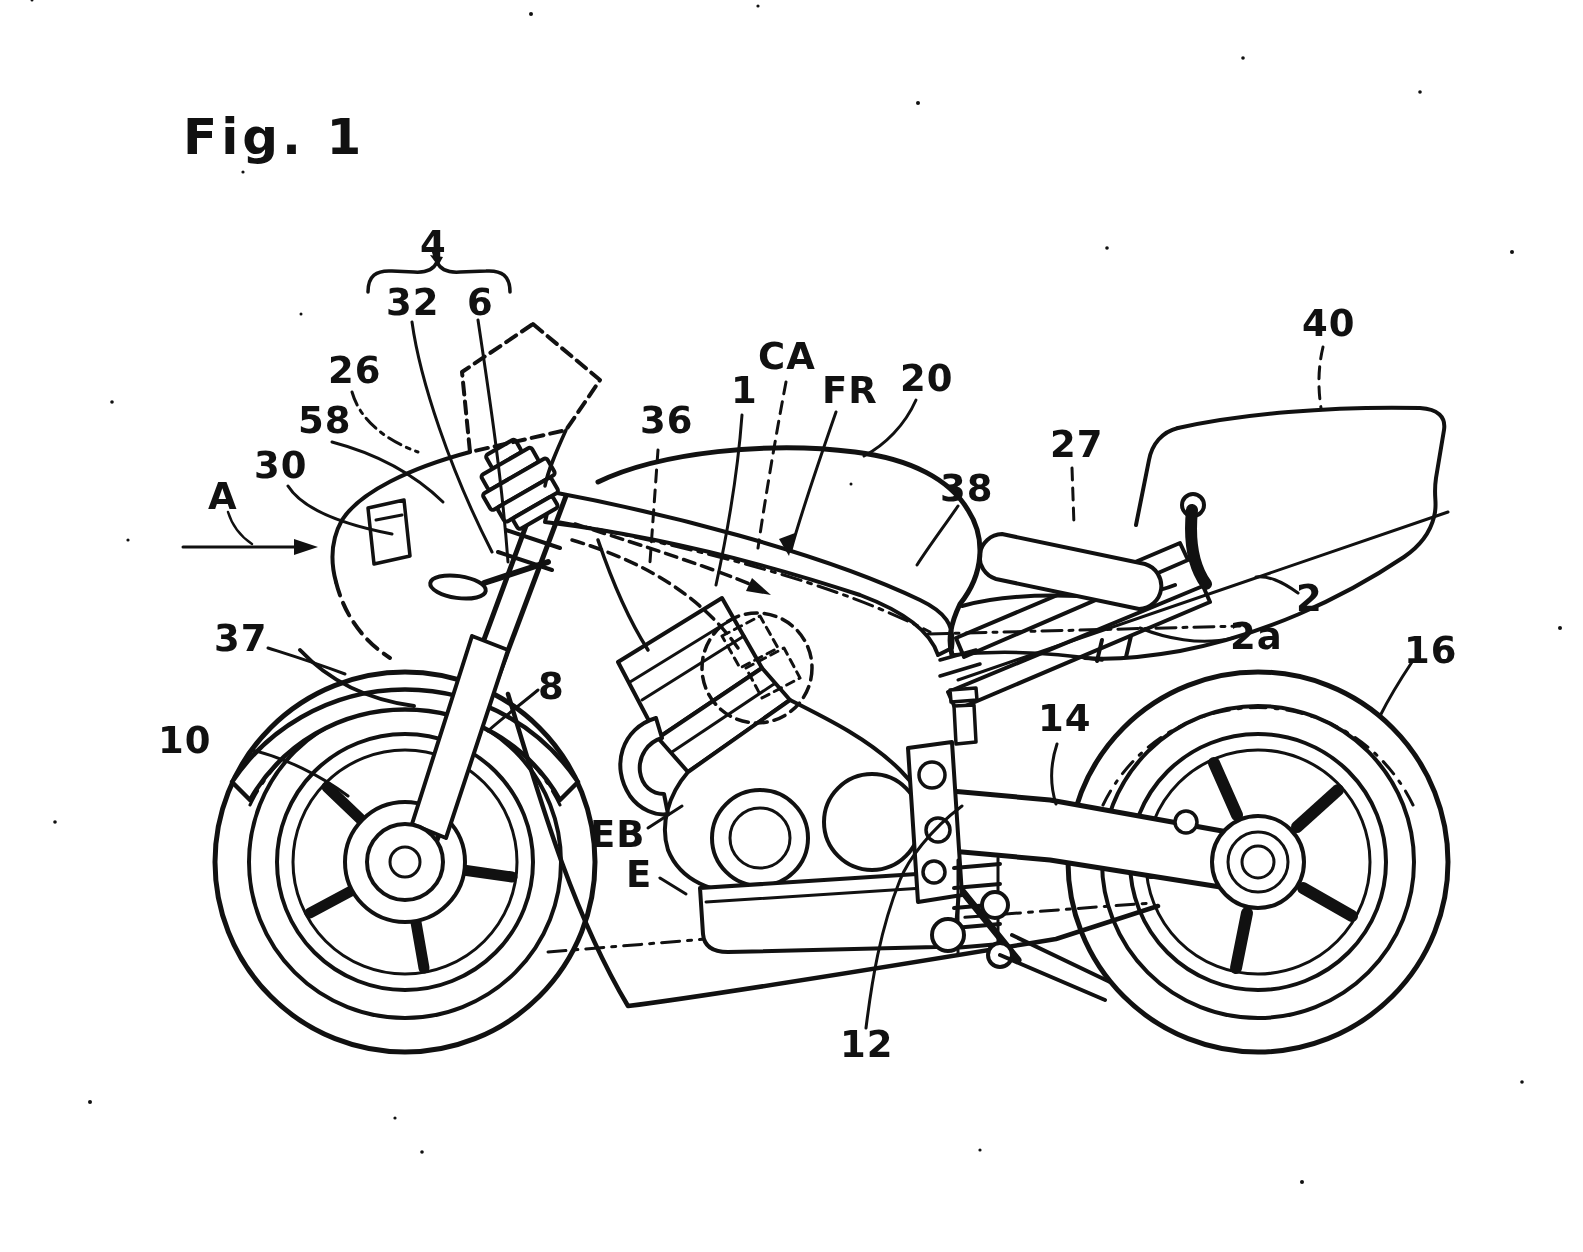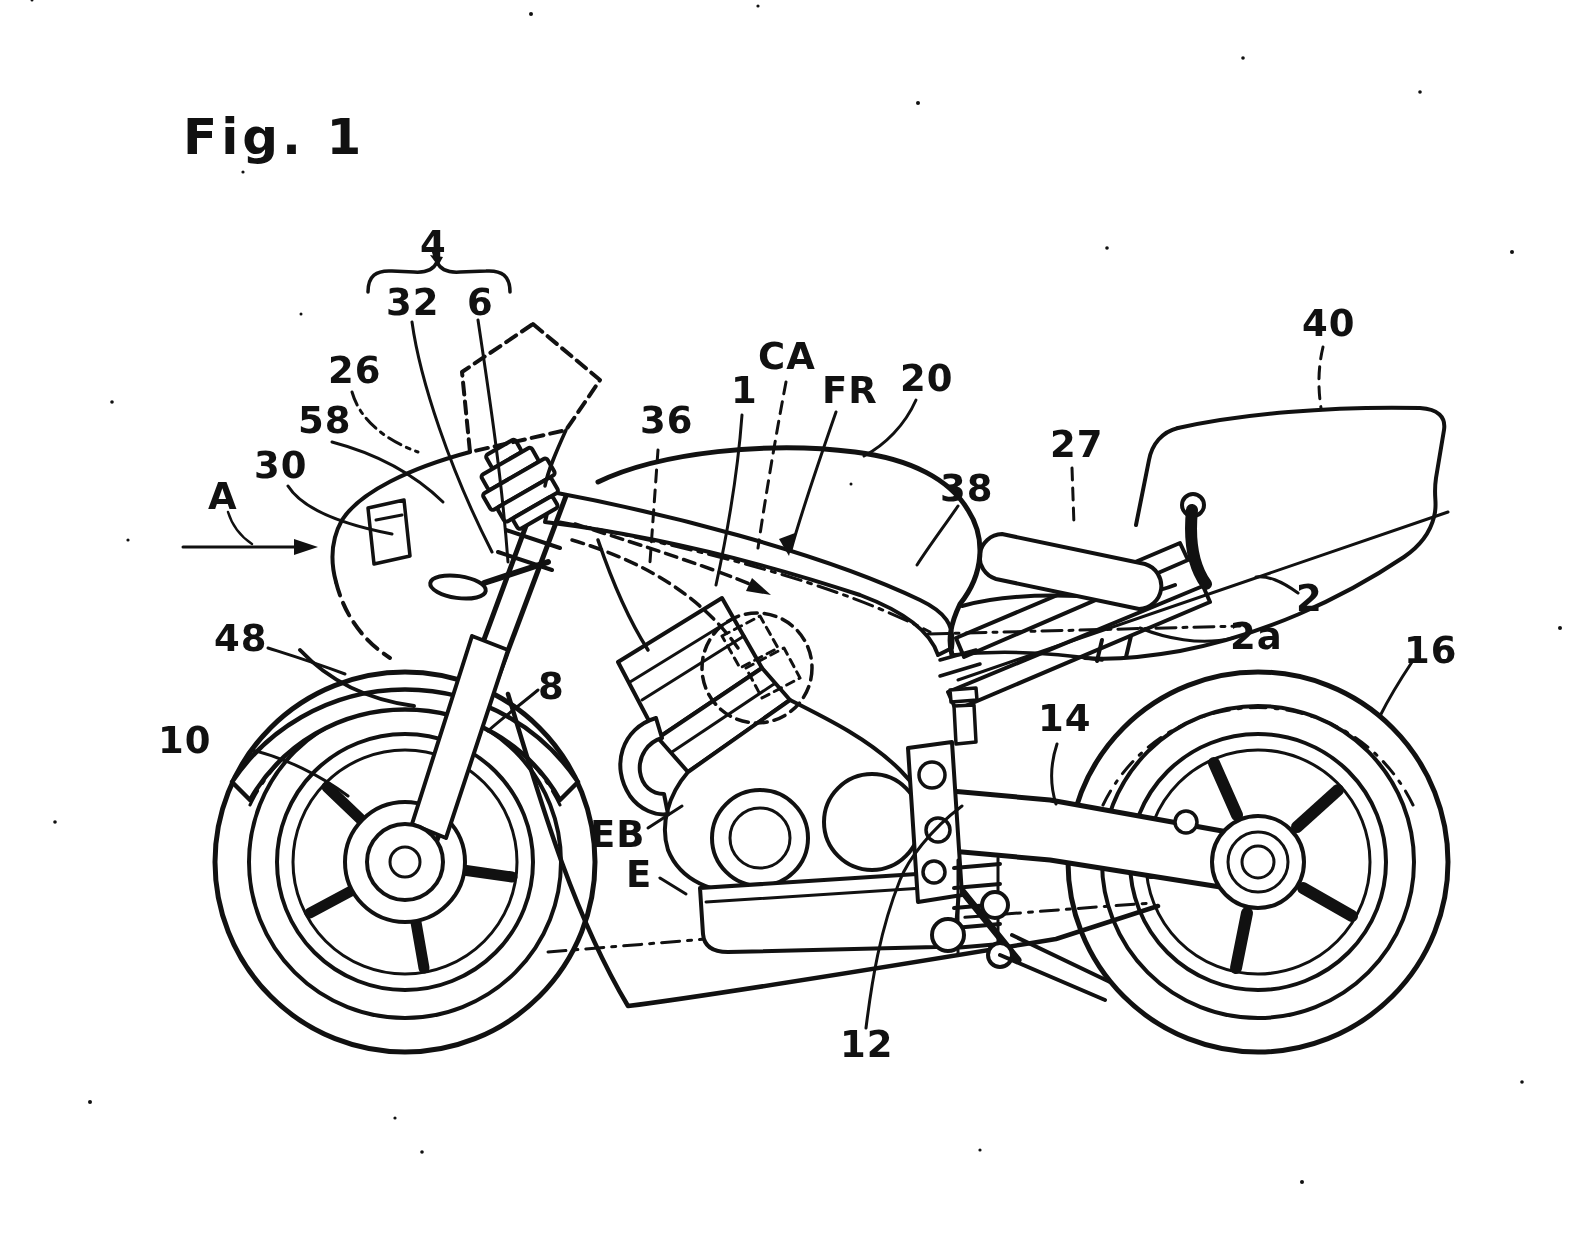--- a/index.html
+++ b/index.html
@@ -267,21 +267,21 @@
 
   <span class="fig-title" style="left:183px;top:112px">Fig. 1</span>
 
   <span class="ref" style="left:420px;top:226px">4</span>
   <span class="ref" style="left:386px;top:284px">32</span>
   <span class="ref" style="left:467px;top:284px">6</span>
   <span class="ref" style="left:328px;top:352px">26</span>
   <span class="ref" style="left:298px;top:402px">58</span>
   <span class="ref" style="left:254px;top:447px">30</span>
   <span class="ref" style="left:208px;top:478px">A</span>
-  <span class="ref" style="left:214px;top:620px">48</span>
+  <span class="ref" style="left:214px;top:620px">37</span>
   <span class="ref" style="left:158px;top:722px">10</span>
   <span class="ref" style="left:538px;top:668px">8</span>
   <span class="ref" style="left:640px;top:402px">36</span>
   <span class="ref" style="left:731px;top:372px">1</span>
   <span class="ref" style="left:758px;top:338px">CA</span>
   <span class="ref" style="left:822px;top:372px">FR</span>
   <span class="ref" style="left:900px;top:360px">20</span>
   <span class="ref" style="left:940px;top:470px">38</span>
   <span class="ref" style="left:1050px;top:426px">27</span>
   <span class="ref" style="left:1302px;top:305px">40</span>

